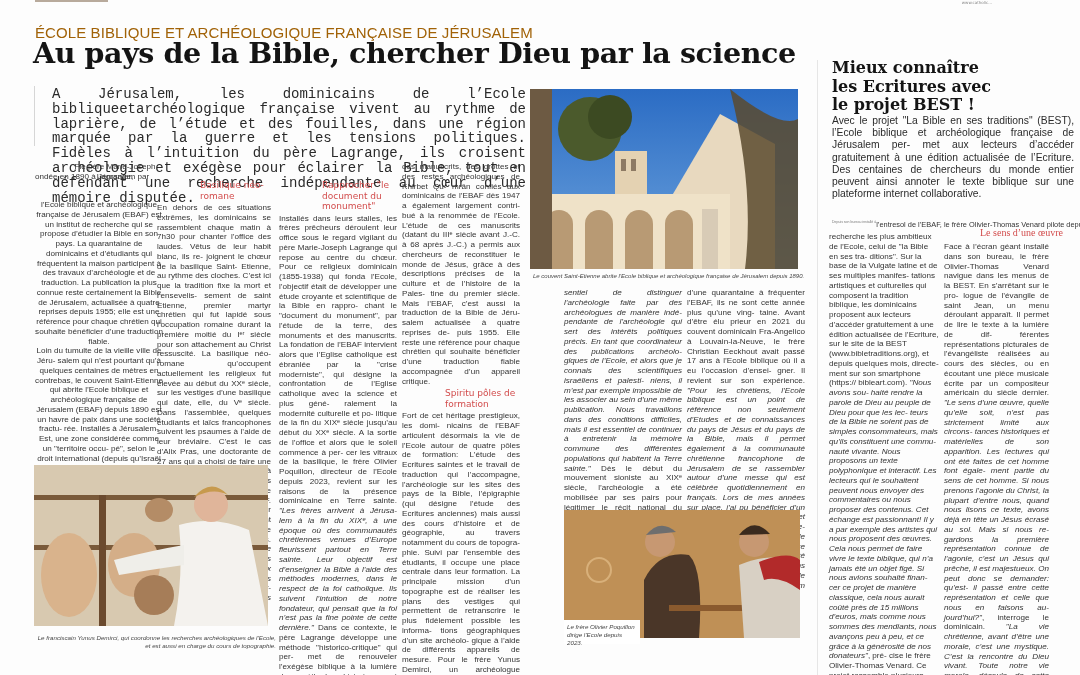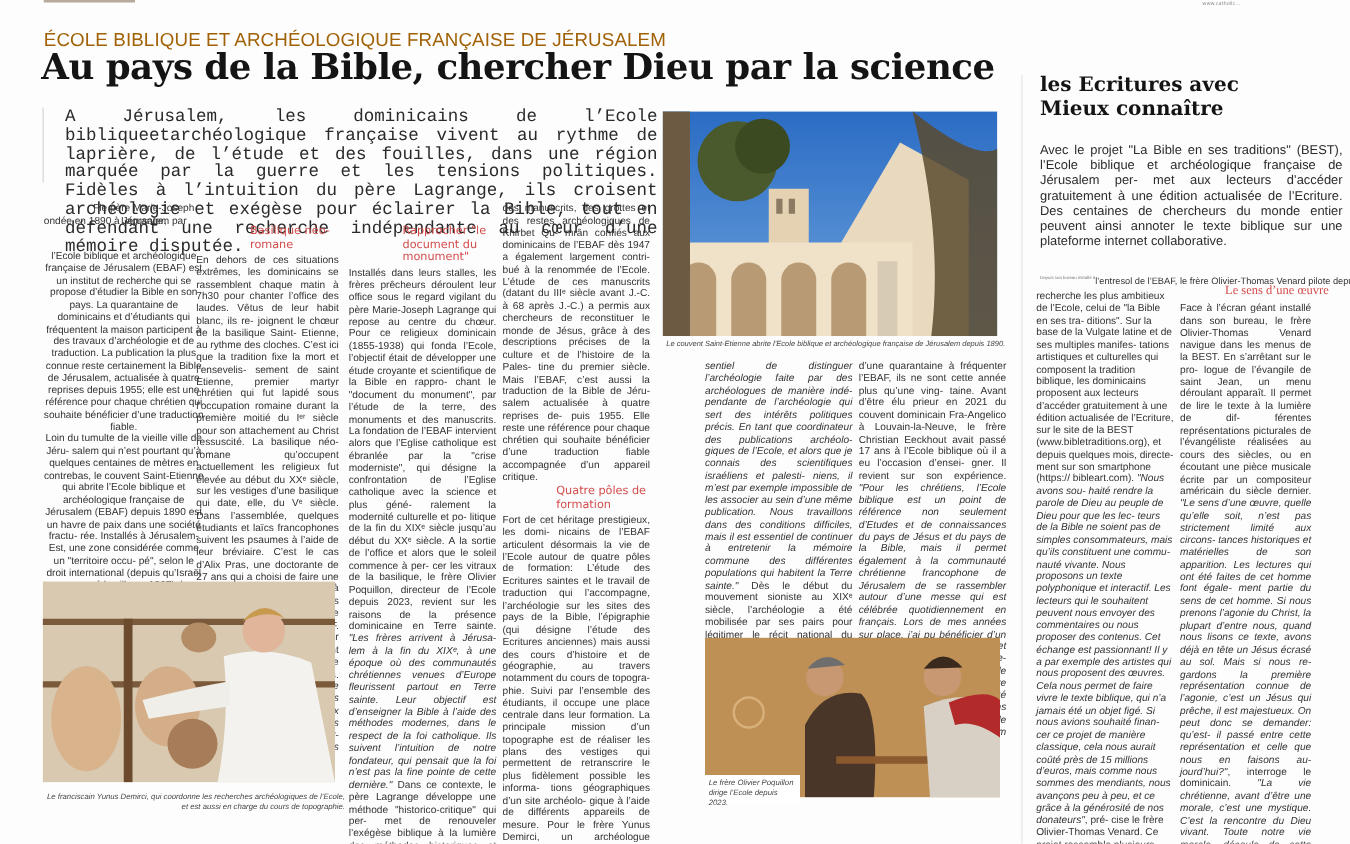--- a/index.html
+++ b/index.html
@@ -65,21 +65,21 @@
 </div>
 
 <div class="col" style="left:279px; top:162px; width:118px;">
   <div style="height:16px;"></div>
   <div class="subhead">Rapprocher "le document du monument"</div>
   <p><span>Installés dans leurs stalles, les frères prêcheurs déroulent leur office sous le regard vigilant du père Marie-Joseph Lagrange qui repose au centre du chœur. Pour ce religieux dominicain (1855-1938) qui fonda l’Ecole, l’objectif était de développer une étude croyante et scientifique de la Bible en rappro- chant le "document du monument", par l’étude de la terre, des monuments et des manuscrits. La fondation de l’EBAF intervient alors que l’Eglise catholique est ébranlée par la "crise moderniste", qui désigne la confrontation de l’Eglise catholique avec la science et plus géné- ralement la modernité culturelle et po- litique de la fin du XIXᵉ siècle jusqu’au début du XXᵉ siècle. A la sortie de l’office et alors que le soleil commence à per- cer les vitraux de la basilique, le frère Olivier Poquillon, directeur de l’Ecole depuis 2023, revient sur les raisons de la présence dominicaine en Terre sainte.</span> <span class="it">"Les frères arrivent à Jérusa- lem à la fin du XIXᵉ, à une époque où des communautés chrétiennes venues d’Europe fleurissent partout en Terre sainte. Leur objectif est d’enseigner la Bible à l’aide des méthodes modernes, dans le respect de la foi catholique. Ils suivent l’intuition de notre fondateur, qui pensait que la foi n’est pas la fine pointe de cette dernière."</span><span> Dans ce contexte, le père Lagrange développe une méthode "historico-critique" qui per- met de renouveler l’exégèse biblique à la lumière des méthodes historiques et scientifiques modernes. Comme une partie des intellectuels de l’époque, il cherche à adapter l’Eglise à la société dans laquelle elle évolue, en distinguant ce qui par nature est im- muable dans le christianisme de ce qui dépend de conditions historiques déter- minées. Après des décennies de contro- verse, la méthode qu’introduisit le domi- nicain finira par être reconnue et encou- ragée par Rome au travers notamment de l’encyclique Divino afflante Spiritu de Pie XII (1943), et par la constitution conciliaire Dei Verbum (1965). L’étude</span></p>
 </div>
 
 <div class="col" style="left:402px; top:162px; width:118px;">
   <p>des manuscrits, des grottes et des restes archéologiques de Khirbet Qu- mrân confiés aux dominicains de l’EBAF dès 1947 a également largement contri- bué à la renommée de l’Ecole. L’étude de ces manuscrits (datant du IIIᵉ siècle avant J.-C. à 68 après J.-C.) a permis aux chercheurs de reconstituer le monde de Jésus, grâce à des descriptions précises de la culture et de l’histoire de la Pales- tine du premier siècle. Mais l’EBAF, c’est aussi la traduction de la Bible de Jéru- salem actualisée à quatre reprises de- puis 1955. Elle reste une référence pour chaque chrétien qui souhaite bénéficier d’une traduction fiable accompagnée d’un appareil critique.</p>
-  <div class="subhead">Quatre pôles de formation</div>
+  <div class="subhead">Spiritu pôles de formation</div>
   <p><span>Fort de cet héritage prestigieux, les domi- nicains de l’EBAF articulent désormais la vie de l’Ecole autour de quatre pôles de formation: L’étude des Ecritures saintes et le travail de traduction qui l’accompagne, l’archéologie sur les sites des pays de la Bible, l’épigraphie (qui désigne l’étude des Ecritures anciennes) mais aussi des cours d’histoire et de géographie, au travers notamment du cours de topogra- phie. Suivi par l’ensemble des étudiants, il occupe une place centrale dans leur formation. La principale mission d’un topographe est de réaliser les plans des vestiges qui permettent de retranscrire le plus fidèlement possible les informa- tions géographiques d’un site archéolo- gique à l’aide de différents appareils de mesure. Pour le frère Yunus Demirci, un archéologue franciscain qui coordonne les recherches archéologiques de l’Ecole et qui est en charge du cours de topogra- phie,</span> </p>
 
 </div>
 
 <div class="photo" style="left:530px; top:89px; width:268px; height:180px;">
   <svg width="268" height="180" viewBox="0 0 268 180">
     <defs>
       <linearGradient id="sky" x1="0" y1="0" x2="0" y2="1">
         <stop offset="0" stop-color="#2b6cc4"></stop>
           <stop offset="1" stop-color="#6ea4dd"></stop>
@@ -148,22 +148,23 @@
     <circle cx="190" cy="32" r="15" fill="#c79872"></circle>
     <path d="M175 25 Q190 6 206 24z" fill="#3a2a1e"></path>
   </svg>
 </div>
 <div class="caption" style="left:564px; top:620px; width:76px; height:24px; background:#fff; padding:3px 3px; font-size:6.2px; line-height:8px;">
   <span>Le frère Olivier Poquillon dirige l’Ecole depuis 2023.</span>
 </div>
 
 <div class="side-rule"></div>
 <div class="side-title">
+  <div>Mieux connaître</div>
   <div>les Ecritures avec</div>
-  <div>Mieux connaître</div>
+  <div>le projet BEST !</div>
 </div>
 <p class="side-lead">Avec le projet "La Bible en ses traditions" (BEST), l’Ecole biblique et archéologique française de Jérusalem per- met aux lecteurs d’accéder gratuitement à une édition actualisée de l’Ecriture. Des centaines de chercheurs du monde entier peuvent ainsi annoter le texte biblique sur une plateforme internet collaborative.</p>
 
 <div class="overline">
   <span class="tiny">Depuis son bureau installé à</span><span>l’entresol de l’EBAF, le frère Olivier-Thomas Venard pilote depuis 200</span>
 </div>
 
 <div class="col" style="left:829px; top:232px; width:110px; text-align:left;">
   <p><span>recherche les plus ambitieux de l’Ecole, celui de "la Bible en ses tra- ditions". Sur la base de la Vulgate latine et de ses multiples manifes- tations artistiques et culturelles qui composent la tradition biblique, les dominicains proposent aux lecteurs d’accéder gratuitement à une édition actualisée de l’Ecriture, sur le site de la BEST (www.bibletraditions.org), et depuis quelques mois, directe- ment sur son smartphone (https:// bibleart.com).</span> <span class="it">"Nous avons sou- haité rendre la parole de Dieu au peuple de Dieu pour que les lec- teurs de la Bible ne soient pas de simples consommateurs, mais qu’ils constituent une commu- nauté vivante. Nous proposons un texte polyphonique et interactif. Les lecteurs qui le souhaitent peuvent nous envoyer des commentaires ou nous proposer des contenus. Cet échange est passionnant! Il y a par exemple des artistes qui nous proposent des œuvres. Cela nous permet de faire vivre le texte biblique, qui n’a jamais été un objet figé. Si nous avions souhaité finan- cer ce projet de manière classique, cela nous aurait coûté près de 15 millions d’euros, mais comme nous sommes des mendiants, nous avançons peu à peu, et ce grâce à la générosité de nos donateurs"</span><span>, pré- cise le frère Olivier-Thomas Venard. Ce projet rassemble plusieurs cen- taines de chercheurs à travers le monde qui enrichissent cette pla- teforme collaborative. Au sein de l’EBAF, quatre assistants alimentent cette bibliothèque virtuelle de ma- nière quotidienne. Ils s’occupent d’enrichir les références histo- riques, scripturaires ou artistiques en rédigeant des notes d’histoire de l’art, en révisant la traduction des psaumes ou en concevant des cartes...</span></p>
 </div>

